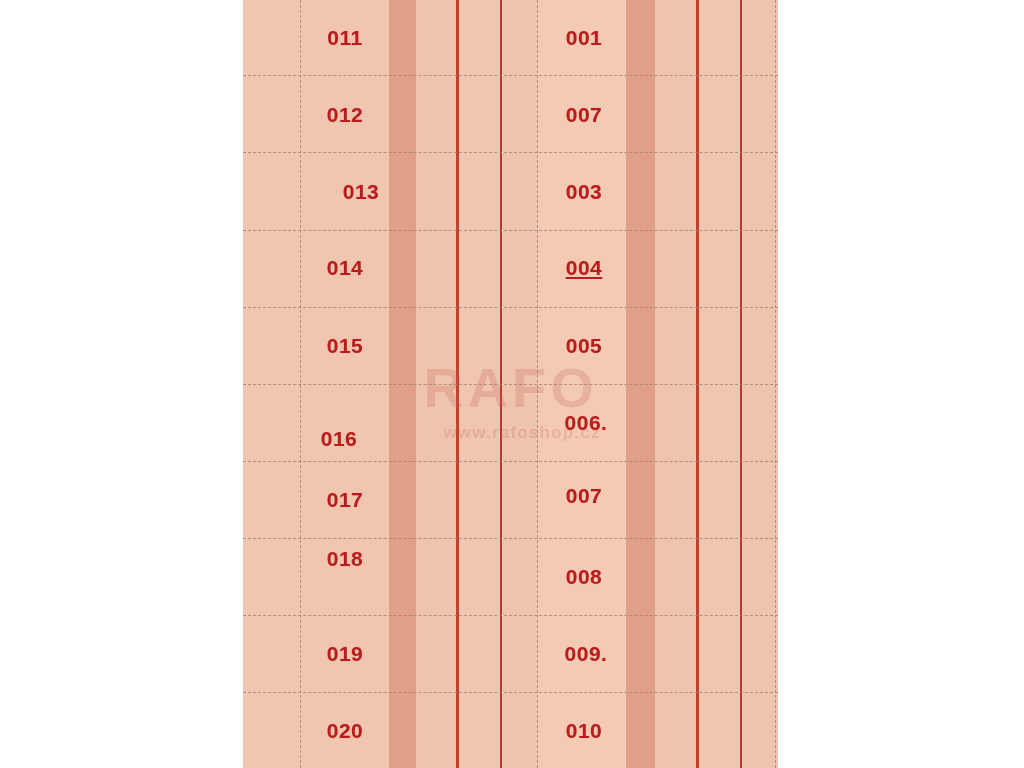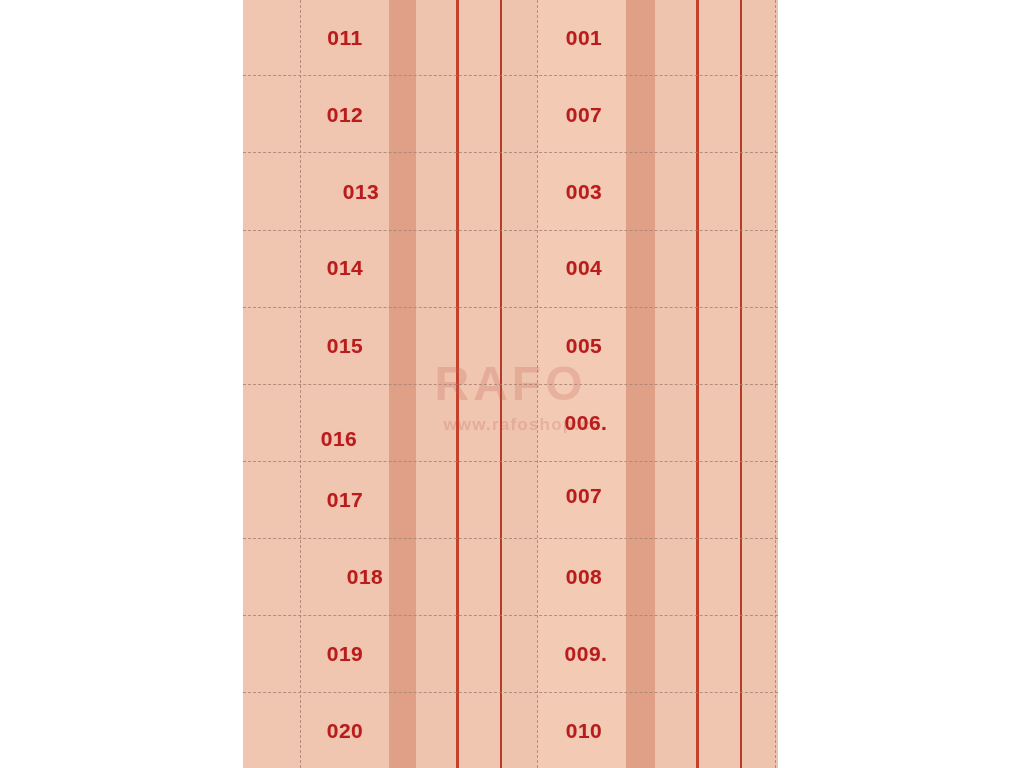--- a/index.html
+++ b/index.html
@@ -79,21 +79,21 @@
     left: 50%;
     top: 360px;
     transform: translateX(-50%);
     text-align: center;
     pointer-events: none;
     user-select: none;
   }
   #wm-main {
     font-family: "Liberation Sans", sans-serif;
     font-weight: bold;
-    font-size: 48px;
+    font-size: 56px;
     letter-spacing: 4px;
     color: rgba(196, 92, 76, 0.23);
     line-height: 1;
     text-align: center;
   }
   #wm-sub {
     margin-top: 8px;
     font-family: "Liberation Sans", sans-serif;
     font-weight: bold;
     font-size: 17px;
@@ -145,28 +145,28 @@
     <div class="vdash" style="left:294px;"></div>
     <div class="vdash" style="left:532px;"></div>
 
     <div class="num" style="left:102px; top:38px;">011</div>
     <div class="num" style="left:102px; top:115px;">012</div>
     <div class="num" style="left:118px; top:192px;">013</div>
     <div class="num" style="left:102px; top:268px;">014</div>
     <div class="num" style="left:102px; top:346px;">015</div>
     <div class="num" style="left:96px; top:423px;margin-top:16px;">016</div>
     <div class="num" style="left:102px; top:500px;">017</div>
-    <div class="num" style="left:102px; top:577px;margin-left:20px;">018</div>
+    <div class="num" style="left:102px; top:559px;">018</div>
     <div class="num" style="left:102px; top:654px;">019</div>
     <div class="num" style="left:102px; top:731px;">020</div>
 
     <div class="num" style="left:341px; top:38px;">001</div>
     <div class="num" style="left:341px; top:115px;">007</div>
     <div class="num" style="left:341px; top:192px;">003</div>
-    <div class="num" style="left:341px; top:268px;">004</div>
+    <div class="num" style="left:341px; top:268px;text-decoration:underline;">004</div>
     <div class="num" style="left:341px; top:346px;">005</div>
     <div class="num" style="left:343px; top:423px;">006.</div>
     <div class="num" style="left:341px; top:496px;">007</div>
     <div class="num" style="left:341px; top:577px;">008</div>
     <div class="num" style="left:343px; top:654px;">009.</div>
     <div class="num" style="left:341px; top:731px;">010</div>
 
   </div>
 </div>
 

